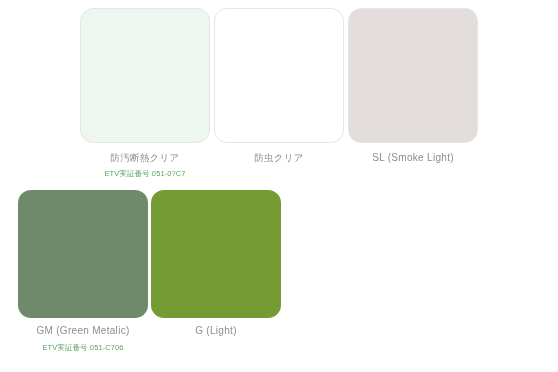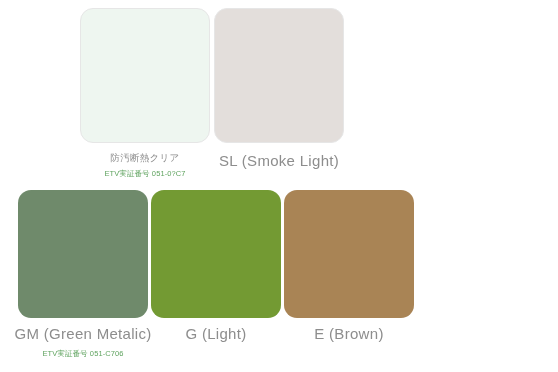--- a/index.html
+++ b/index.html
@@ -61,21 +61,21 @@
     height: 128px;
     border-radius: 13px;
   }
   .swatch-chip.has-outline {
     border: 1px solid #e6e6e6;
   }
 
   
   .swatch-caption {
     margin-top: 9px;
-    font-size: 15px;
+    font-size: 10px;
     color: #8d8d8d;
     letter-spacing: 0.3px;
     text-align: center;
     line-height: 1.25;
     white-space: nowrap;
   }
   .swatch-caption.jp {
     font-family: "DejaVu Sans", sans-serif;
     font-size: 9.5px;
   }
@@ -101,20 +101,25 @@
 <div class="swatch-sheet">
 
   <div class="swatch-row row-top">
 
     <div class="swatch-cell">
       <div class="swatch-chip has-outline" style="background-color: rgb(238, 246, 240);"></div>
       <div class="swatch-caption jp">防汚断熱クリア</div>
       <div class="swatch-cert">ETV実証番号 051-0?C7</div>
     </div>
 
+    <div class="swatch-cell">
+      <div class="swatch-chip has-outline" style="background-color: rgb(255, 255, 255);"></div>
+      <div class="swatch-caption jp">防虫クリア</div>
+
+    </div>
 
     <div class="swatch-cell">
       <div class="swatch-chip has-outline" style="background-color: rgb(227, 222, 219);"></div>
       <div class="swatch-caption">SL (Smoke Light)</div>
 
     </div>
 
   </div>
 
   <div class="swatch-row row-bottom">
@@ -124,22 +129,17 @@
       <div class="swatch-caption">GM (Green Metalic)</div>
       <div class="swatch-cert">ETV実証番号 051-C706</div>
     </div>
 
     <div class="swatch-cell">
       <div class="swatch-chip" style="background-color: rgb(115, 154, 51);"></div>
       <div class="swatch-caption">G (Light)</div>
 
     </div>
 
-    <div class="swatch-cell">
-      <div class="swatch-chip" style="background-color: rgb(169, 132, 85);"></div>
-      <div class="swatch-caption">E (Brown)</div>
-
-    </div>
 
 
   </div>
 
 </div>
 
 </body></html>

